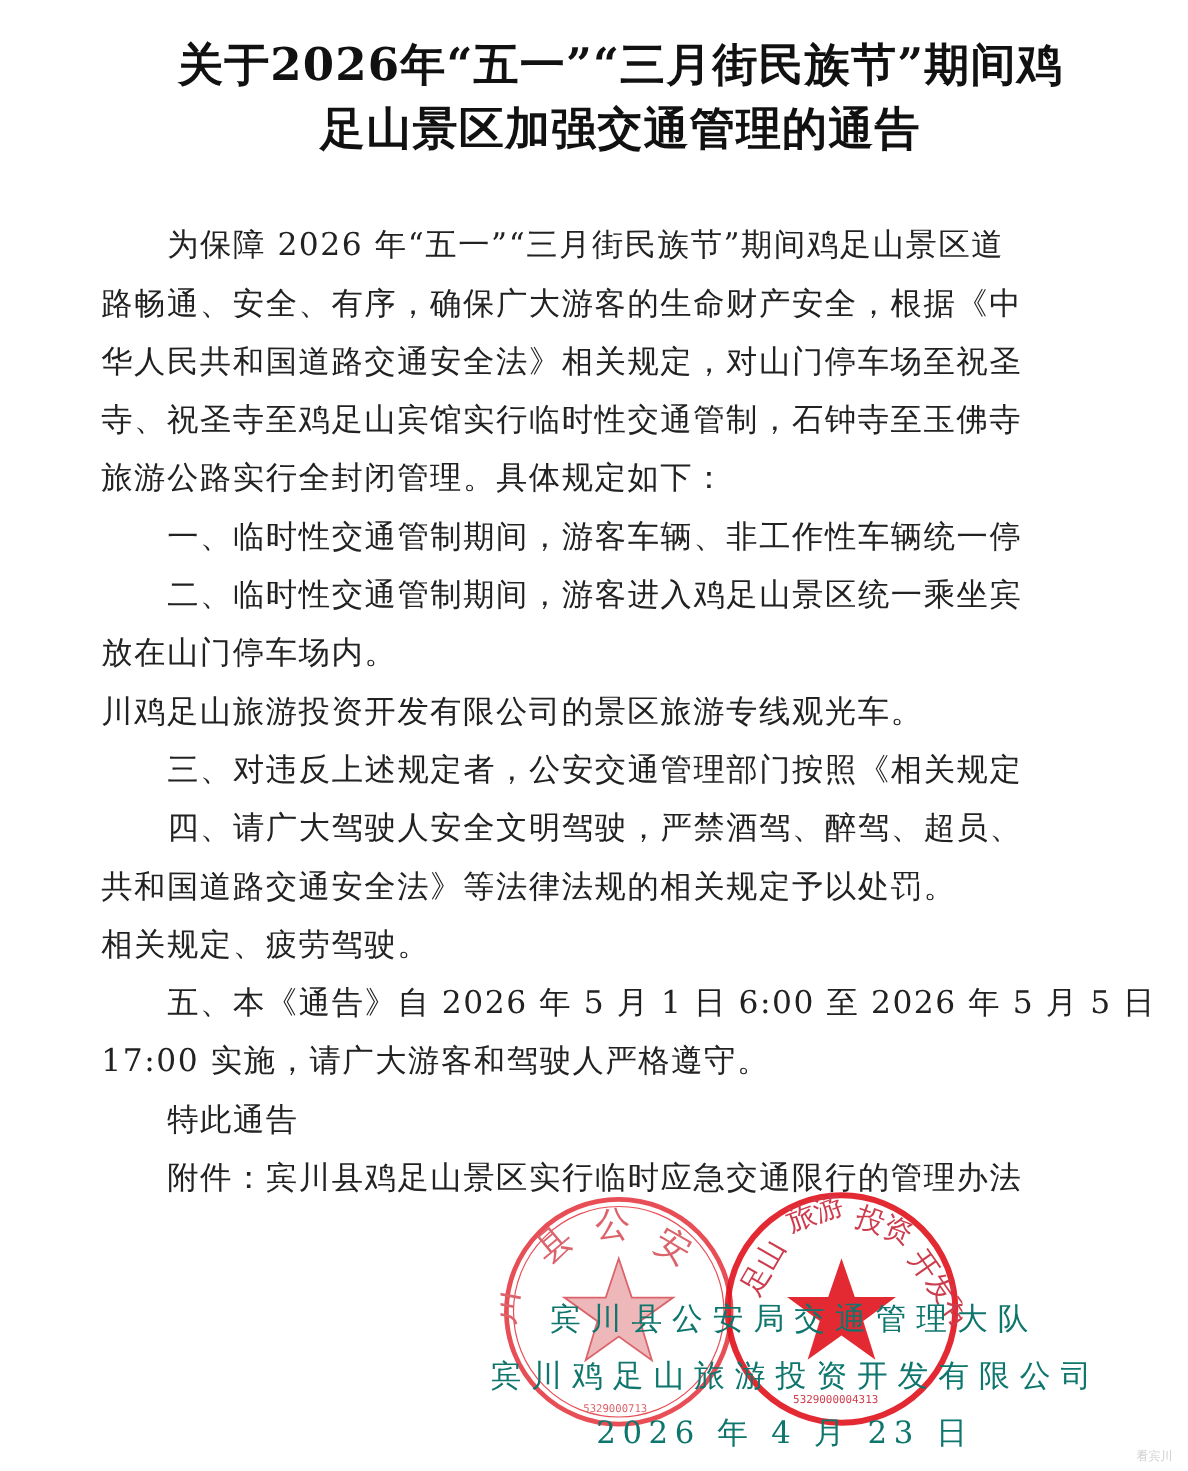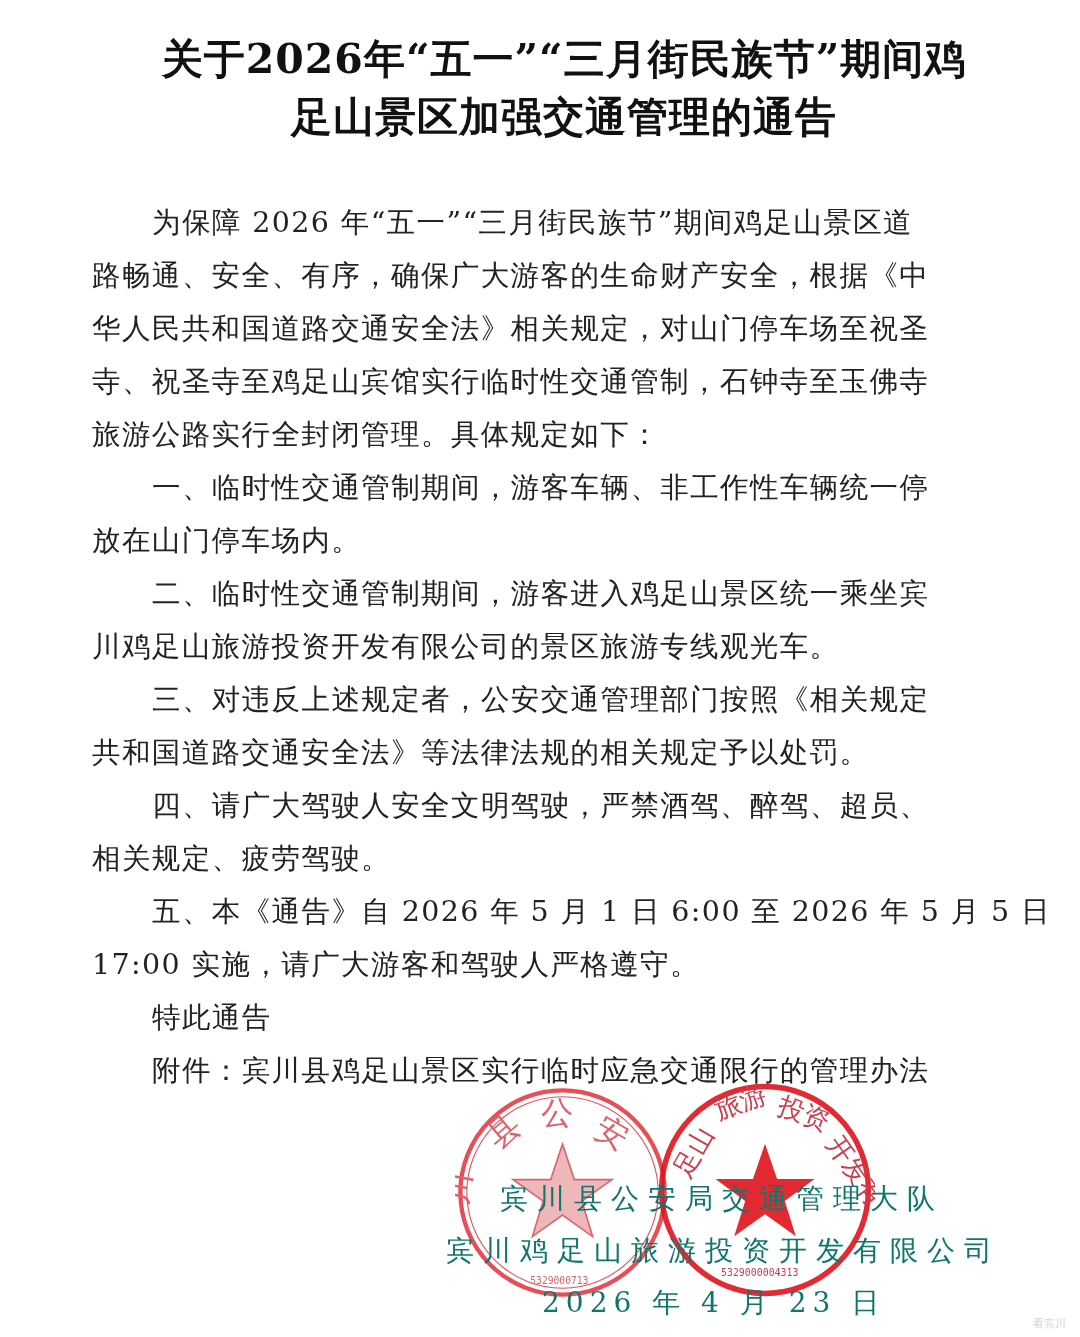--- a/index.html
+++ b/index.html
@@ -42,26 +42,26 @@
 </div>
 
 <div class="body">
   <div class="line indent">为保障 2026 年“五一”“三月街民族节”期间鸡足山景区道</div>
   <div class="line">路畅通、安全、有序，确保广大游客的生命财产安全，根据《中</div>
   <div class="line">华人民共和国道路交通安全法》相关规定，对山门停车场至祝圣</div>
   <div class="line">寺、祝圣寺至鸡足山宾馆实行临时性交通管制，石钟寺至玉佛寺</div>
   <div class="line">旅游公路实行全封闭管理。具体规定如下：</div>
 
   <div class="line indent">一、临时性交通管制期间，游客车辆、非工作性车辆统一停</div>
+  <div class="line indent">二、临时性交通管制期间，游客进入鸡足山景区统一乘坐宾</div>
   <div class="line">放在山门停车场内。</div>
-  <div class="line indent">二、临时性交通管制期间，游客进入鸡足山景区统一乘坐宾</div>
   <div class="line">川鸡足山旅游投资开发有限公司的景区旅游专线观光车。</div>
   <div class="line indent">三、对违反上述规定者，公安交通管理部门按照《相关规定</div>
+  <div class="line indent">四、请广大驾驶人安全文明驾驶，严禁酒驾、醉驾、超员、</div>
   <div class="line">共和国道路交通安全法》等法律法规的相关规定予以处罚。</div>
-  <div class="line indent">四、请广大驾驶人安全文明驾驶，严禁酒驾、醉驾、超员、</div>
   <div class="line">相关规定、疲劳驾驶。</div>
   <div class="line indent">五、本《通告》自 2026 年 5 月 1 日 6:00 至 2026 年 5 月 5 日</div>
   <div class="line">17:00 实施，请广大游客和驾驶人严格遵守。</div>
 
   <div class="line indent">特此通告</div>
   <div class="line indent">附件：宾川县鸡足山景区实行临时应急交通限行的管理办法</div>
 </div>
 
 <svg class="seal seal-left" viewBox="0 0 200 200">
   <circle cx="100" cy="100" r="95" fill="none" stroke="#e0141e" stroke-width="4"></circle>

